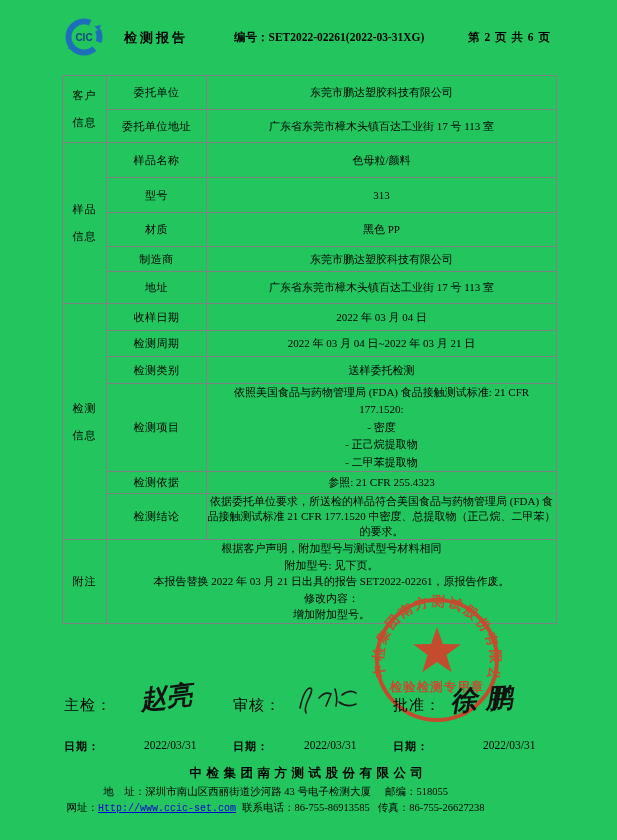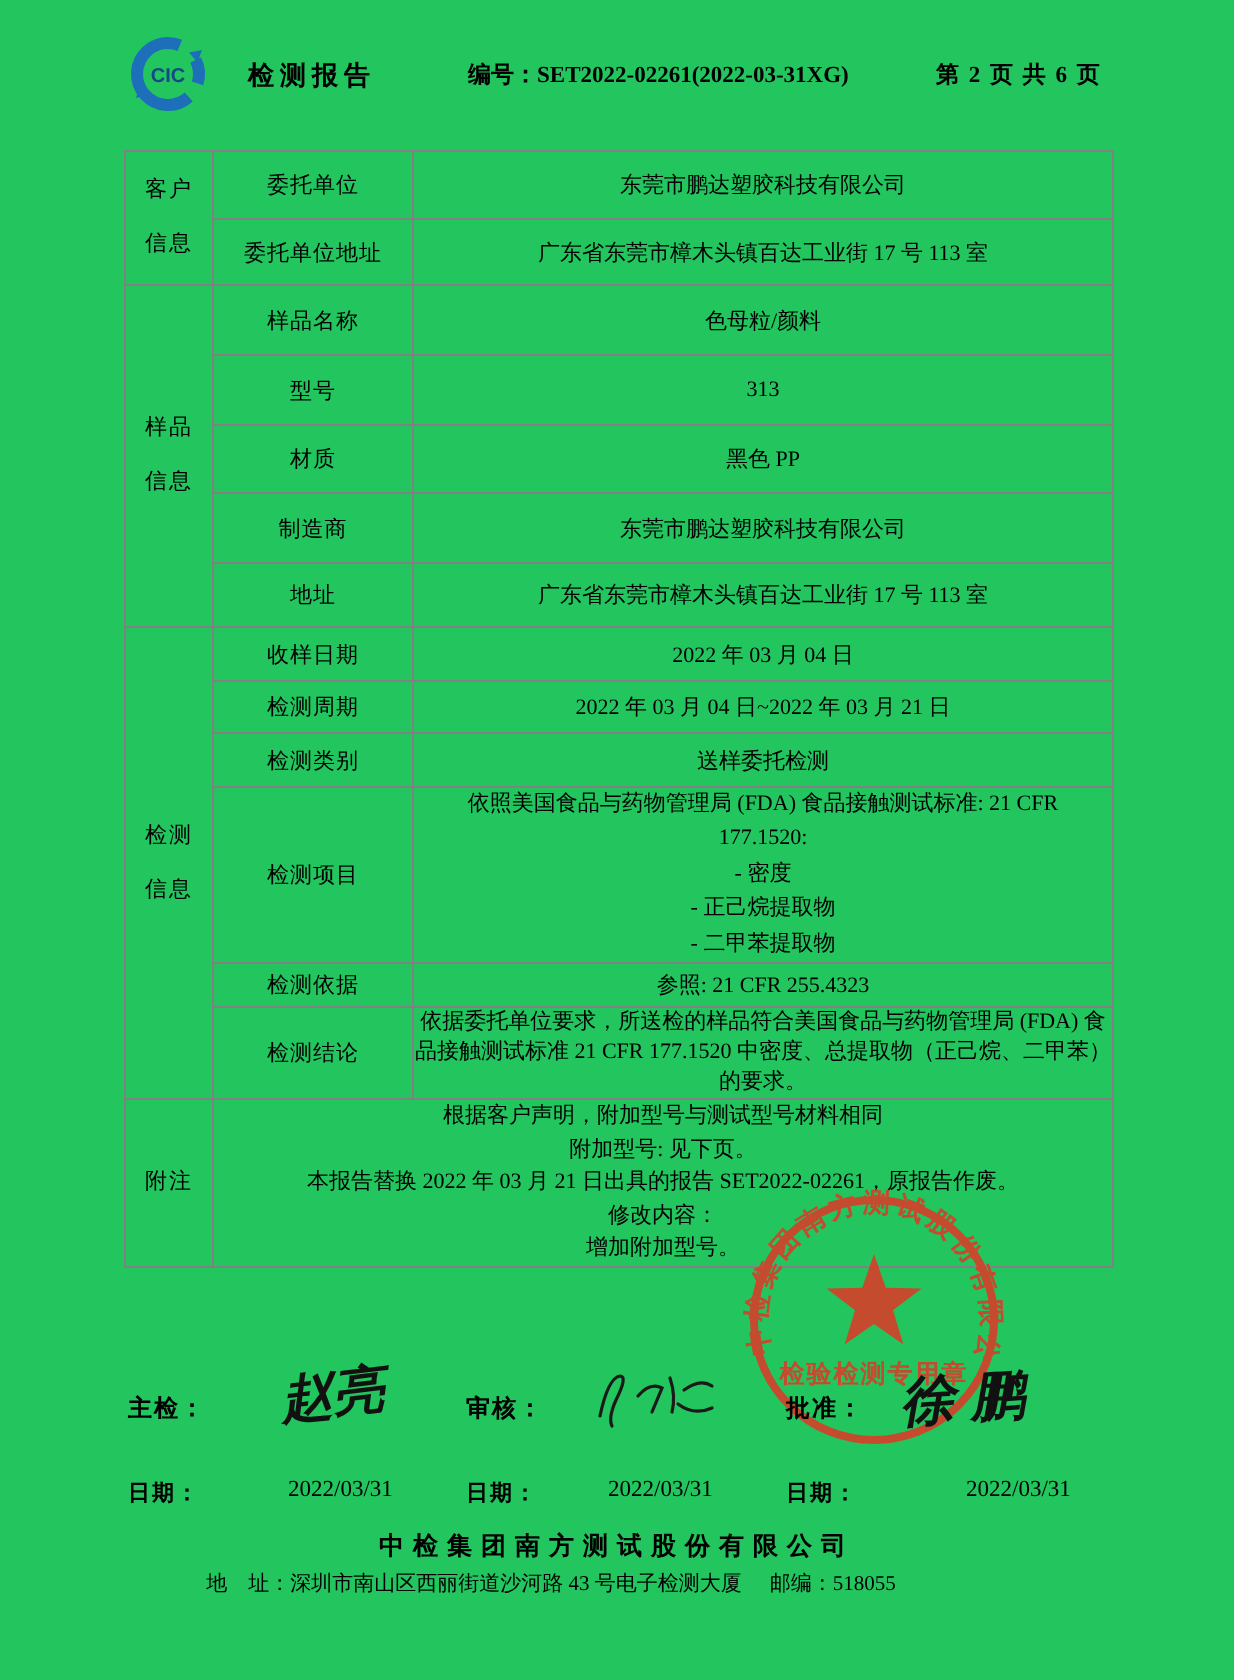--- a/index.html
+++ b/index.html
@@ -18,21 +18,21 @@
   table.report td{border:1px solid #818181;vertical-align:middle;padding:0;overflow:hidden;text-align:center;}
   td.sec{text-align:center;}
   .secw{width:26px;margin:0 auto;line-height:27px;letter-spacing:1px;}
   td.lbl{padding-left:9px;letter-spacing:0.5px;}
   td.val{padding-left:13px;padding-right:8px;}
   td.val .ln{line-height:17.4px;}
   td.conc{text-align:justify;line-height:15px;padding-top:3px;padding-bottom:3px;}
   td.notes{line-height:16.6px;padding-left:13px;padding-right:8px;vertical-align:middle;}
 
   
-  .sig-label{font-size:12px;font-weight:bold;letter-spacing:1px;}
+  .sig-label{font-size:15px;font-weight:normal;letter-spacing:1px;}
   .date-label{font-size:11px;font-weight:bold;letter-spacing:1px;}
   .date-val{font-size:11.5px;}
   .hand{font-family:"DejaVu Serif",serif;font-style:italic;font-weight:bold;color:#111;
         white-space:nowrap;z-index:5;}
 
   
   .seal{opacity:0.87;z-index:3;}
 
   
   .ft-company{width:617px;text-align:center;font-size:12.5px;font-weight:bold;letter-spacing:4.5px;}
@@ -87,21 +87,21 @@
         <td class="val">色母粒/颜料</td>
       </tr>
       <tr style="height:35px">
         <td class="lbl">型号</td>
         <td class="val">313</td>
       </tr>
       <tr style="height:34px">
         <td class="lbl">材质</td>
         <td class="val">黑色 PP</td>
       </tr>
-      <tr style="height:35px">
+      <tr style="height:25px">
         <td class="lbl">制造商</td>
         <td class="val">东莞市鹏达塑胶科技有限公司</td>
       </tr>
       <tr style="height:32px">
         <td class="lbl">地址</td>
         <td class="val">广东省东莞市樟木头镇百达工业街 17 号 113 室</td>
       </tr>
 
       <tr style="height:27px">
         <td class="sec" rowspan="6">
@@ -185,14 +185,17 @@
   <span class="abs date-label" style="left:233px;top:739px;">日期：</span>
   <span class="abs date-val" style="left:304px;top:739px;">2022/03/31</span>
 
   <span class="abs date-label" style="left:393px;top:739px;z-index:6;">日期：</span>
   <span class="abs date-val" style="left:483px;top:739px;">2022/03/31</span>
 
   <div class="abs ft-company" style="left:0;top:765px;">中检集团南方测试股份有限公司</div>
   <div class="abs ft-line" style="left:0;top:785px;">
     <span>地　址：</span><span>深圳市南山区西丽街道沙河路 43 号电子检测大厦</span><span class="gap">邮编：</span><span>518055</span>
   </div>
+  <div class="abs ft-line" style="left:0;top:801px;">
+    <span>网址：</span><a class="weblink" href="#">Http://www.ccic-set.com</a><span class="gap" style="margin-left:6px;">联系电话：</span><span>86-755-86913585</span><span class="gap" style="margin-left:8px;">传真：</span><span>86-755-26627238</span>
+  </div>
 
 </div>
 
 </body></html>

